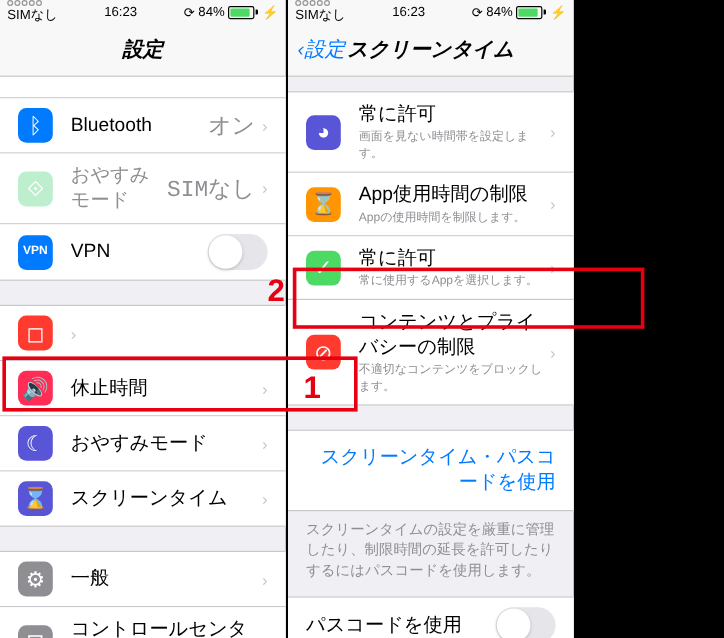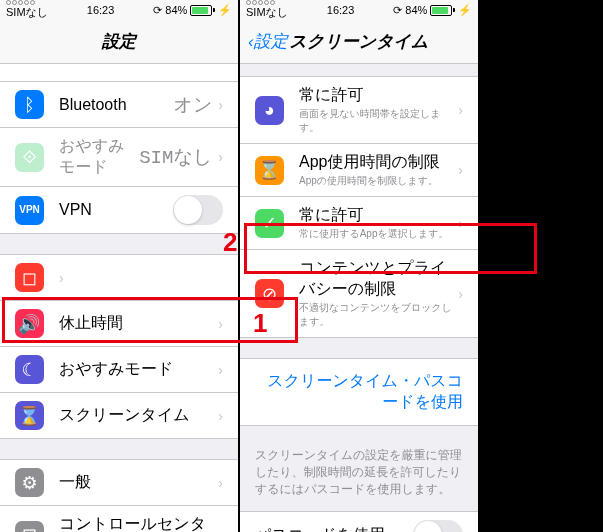--- a/index.html
+++ b/index.html
@@ -21,21 +21,21 @@
     .cell { background: #fff; display: flex; align-items: center; padding: 8px 15px; border-bottom: 0.5px solid #c8c7cc; min-height: 44px; position: relative; }
     .cell.first { border-top: 0.5px solid #c8c7cc; }
     .icon { width: 29px; height: 29px; border-radius: 7px; margin-right: 15px; flex-shrink: 0; display: flex; align-items: center; justify-content: center; }
     .cell-body { flex: 1; min-width: 0; }
     .cell-title { font-size: 16px; color: #000; }
     .cell-sub { font-size: 10px; color: #8e8e93; margin-top: 1px; }
     .cell-value { font-size: 19px; color: #8e8e93; margin-right: 6px; font-family: Liberation Mono, monospace; }
     .chev { font-size: 14px; color: #c7c7cc; }
     .gap { height: 20px; }
     .link-cell { background: #fff; padding: 12px 15px; border-top: 0.5px solid #c8c7cc; border-bottom: 0.5px solid #c8c7cc; color: #007aff; font-size: 16px; text-align: right; }
-    .footer-text { font-size: 12px; color: #8e8e93; padding: 21px 15px 14px; line-height: 1.4; }
+    .footer-text { font-size: 12px; color: #8e8e93; padding: 7px 15px 14px; line-height: 1.4; }
     .toggle { width: 50px; height: 30px; background: #e5e5ea; border-radius: 15px; position: relative; }
     .toggle::after { content: ''; position: absolute; width: 28px; height: 28px; background: #fff; border-radius: 50%; top: 1px; left: 1px; box-shadow: 0 1px 3px rgba(0,0,0,0.2); }
     .hl { position: absolute; border: 3px solid #e60012; z-index: 10; pointer-events: none; }
     .badge { position: absolute; font-size: 26px; font-weight: 900; color: #e60012; z-index: 11; font-family: Arial; }
     .glyph { color: #fff; font-size: 18px; line-height: 1; }
     .cut { height: 18px; background: #fff; border-bottom: 0.5px solid #c8c7cc; }
   </style>
 </head>
 <body>
 

